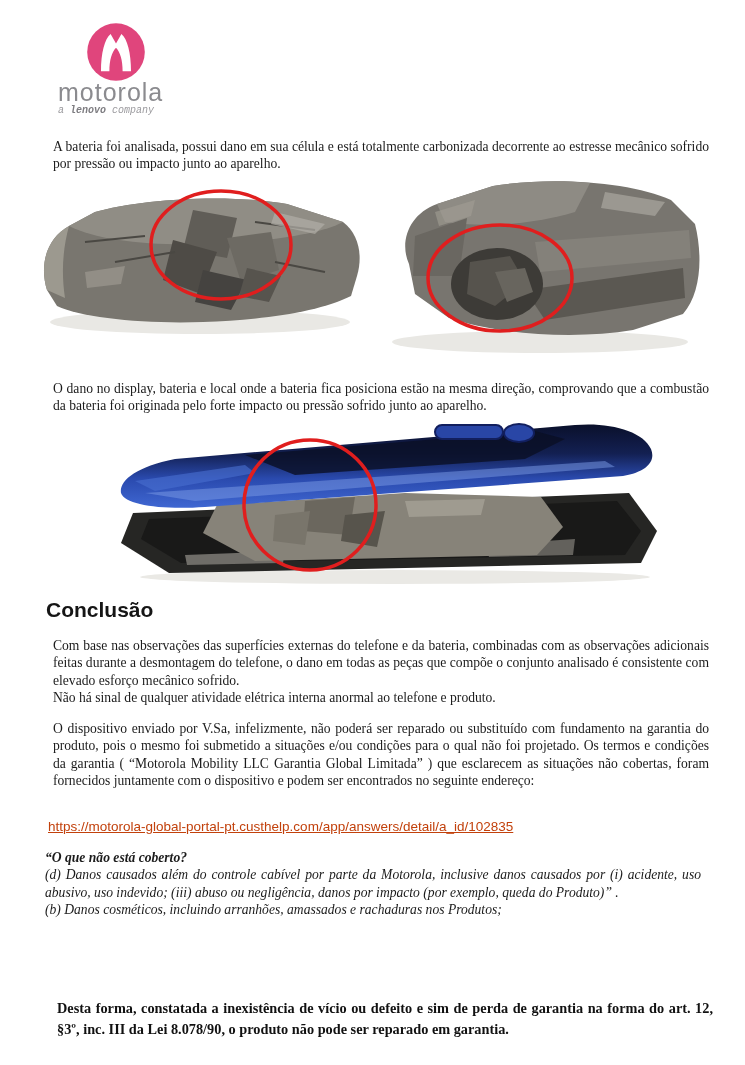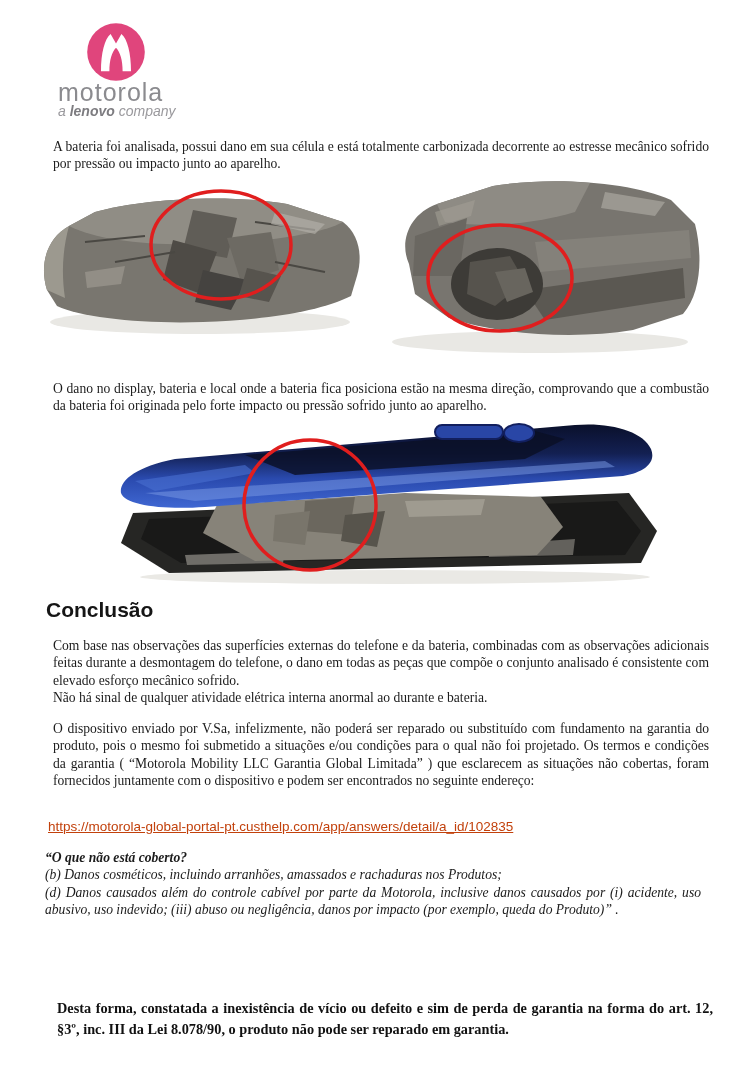--- a/index.html
+++ b/index.html
@@ -15,22 +15,22 @@
 
   
   .logo{position:absolute;left:58px;top:22px;width:180px;}
   .logo-mark{display:block;margin-left:28px;width:60px;height:60px;}
   .logo-word{
     font-family:"Liberation Sans", sans-serif;
     font-size:25px;line-height:24px;letter-spacing:1px;
     color:#8b8b8f;margin-top:-2px;
   }
   .logo-tagline{
-    font-family:Liberation Sans, sans-serif;
-    font-style:italic;font-size:14px;line-height:12px;color:#9a999d;margin-top:1px;
+    font-family:Liberation Mono, monospace;
+    font-style:italic;font-size:10px;line-height:12px;color:#9a999d;margin-top:1px;
   }
   .logo-tagline b{color:#7d7c80;}
 
   
   .tx{
     position:absolute;left:45px;width:656px;margin:8px;
     text-align:justify;font-size:13.6px;line-height:17.3px;
   }
   .p1{top:130px;}
   .p2{top:372px;}
@@ -148,28 +148,28 @@
       <path d="M40 78 L500 46 L510 52 L90 86 Z" fill="#7b9ce6" opacity="0.5"></path>
       <path d="M30 66 L140 50 L150 58 L50 76 Z" fill="#4a6fd0" opacity="0.6"></path>
       <rect x="330" y="10" width="68" height="14" rx="7" fill="#2946a6" stroke="#121f5e" stroke-width="2"></rect>
       <ellipse cx="414" cy="18" rx="15" ry="9" fill="#2946a6" stroke="#121f5e" stroke-width="2"></ellipse>
       <ellipse cx="205" cy="90" rx="66" ry="65" fill="none" stroke="#e01e1e" stroke-width="3.5"></ellipse>
     </svg>
   </figure>
 
   <h2 class="heading">Conclusão</h2>
   <p class="tx p3a">Com base nas observações das superfícies externas do telefone e da bateria, combinadas com as observações adicionais feitas durante a desmontagem do telefone, o dano em todas as peças que compõe o conjunto analisado é consistente com elevado esforço mecânico sofrido.</p>
-  <p class="tx p3b">Não há sinal de qualquer atividade elétrica interna anormal ao durante e bateria.</p>
+  <p class="tx p3b">Não há sinal de qualquer atividade elétrica interna anormal ao telefone e produto.</p>
   <p class="tx p4">O dispositivo enviado por V.Sa, infelizmente, não poderá ser reparado ou substituído com fundamento na garantia do produto, pois o mesmo foi submetido a situações e/ou condições para o qual não foi projetado. Os termos e condições da garantia ( “Motorola Mobility LLC Garantia Global Limitada” ) que esclarecem as situações não cobertas, foram fornecidos juntamente com o dispositivo e podem ser encontrados no seguinte endereço:</p>
 
   <p class="linkline">
     <a class="doclink" href="#">https://motorola-global-portal-pt.custhelp.com/app/answers/detail/a_id/102835</a>
   </p>
 
   <div class="quote">
     <p class="q-head">“O que não está coberto?</p>
+    <p>(d) Danos causados além do controle cabível por parte da Motorola, inclusive danos causados por (i) acidente, uso abusivo, uso indevido; (iii) abuso ou negligência, danos por impacto (por exemplo, queda do Produto)” .</p>
     <p>(b) Danos cosméticos, incluindo arranhões, amassados e rachaduras nos Produtos;</p>
-    <p>(d) Danos causados além do controle cabível por parte da Motorola, inclusive danos causados por (i) acidente, uso abusivo, uso indevido; (iii) abuso ou negligência, danos por impacto (por exemplo, queda do Produto)” .</p>
   </div>
 
   <p class="final">Desta forma, constatada a inexistência de vício ou defeito e sim de perda de garantia na forma do art. 12, §3º, inc. III da Lei 8.078/90, o produto não pode ser reparado em garantia.</p>
 
 </div>
 
 </body></html>

